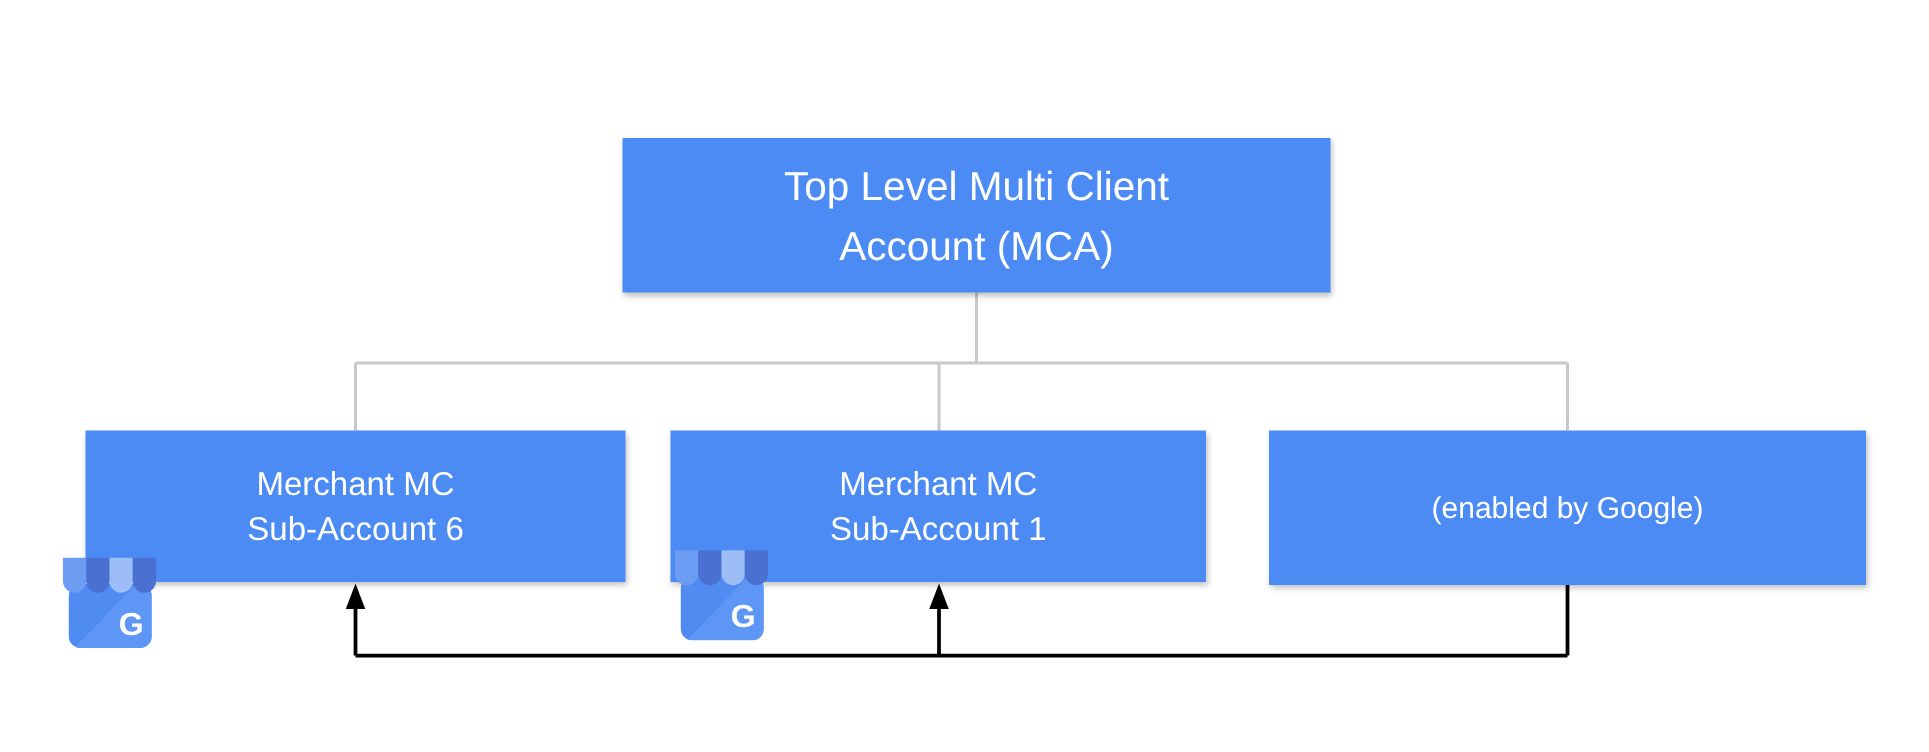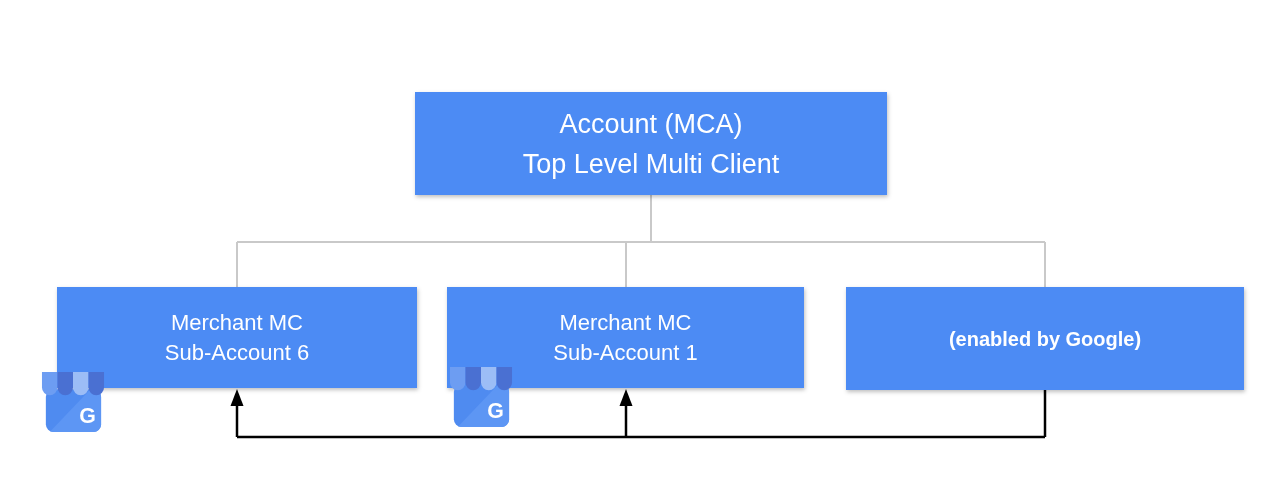--- a/index.html
+++ b/index.html
@@ -55,21 +55,20 @@
     line-height: 30px;
   }
   #node-lfp {
     left: 846px; top: 287px;
     width: 398px; height: 103px;
     font-size: 22px;
     line-height: 30px;
   }
   #node-lfp .line2 {
     font-size: 20px;
-    font-weight: bold;
   }
   .gmb-icon {
     position: absolute;
     z-index: 3;
   }
   #gmb-icon-1 { left: 38px; top: 368px; }
   #gmb-icon-2 { left: 446px; top: 363px; }
   #symbol-defs { position: absolute; width: 0; height: 0; overflow: hidden; }
 </style>
 </head>
@@ -110,22 +109,22 @@
       <path d="M 237 437 V 404"></path>
       <path d="M 626 437 V 404"></path>
     </g>
     <g fill="#000000" stroke="none">
       <polygon points="230.5,406 243.5,406 237,389"></polygon>
       <polygon points="619.5,406 632.5,406 626,389"></polygon>
     </g>
   </svg>
 
   <div class="node" id="node-root">
+    <span class="line line1">Top Level Multi Client</span>
     <span class="line line2">Account (MCA)</span>
-    <span class="line line1">Top Level Multi Client</span>
   </div>
 
   <div class="node" id="node-sub1">
     <span class="line line1">Merchant MC</span>
     <span class="line line2">Sub-Account 6</span>
   </div>
 
   <div class="node" id="node-sub2">
     <span class="line line1">Merchant MC</span>
     <span class="line line2">Sub-Account 1</span>

